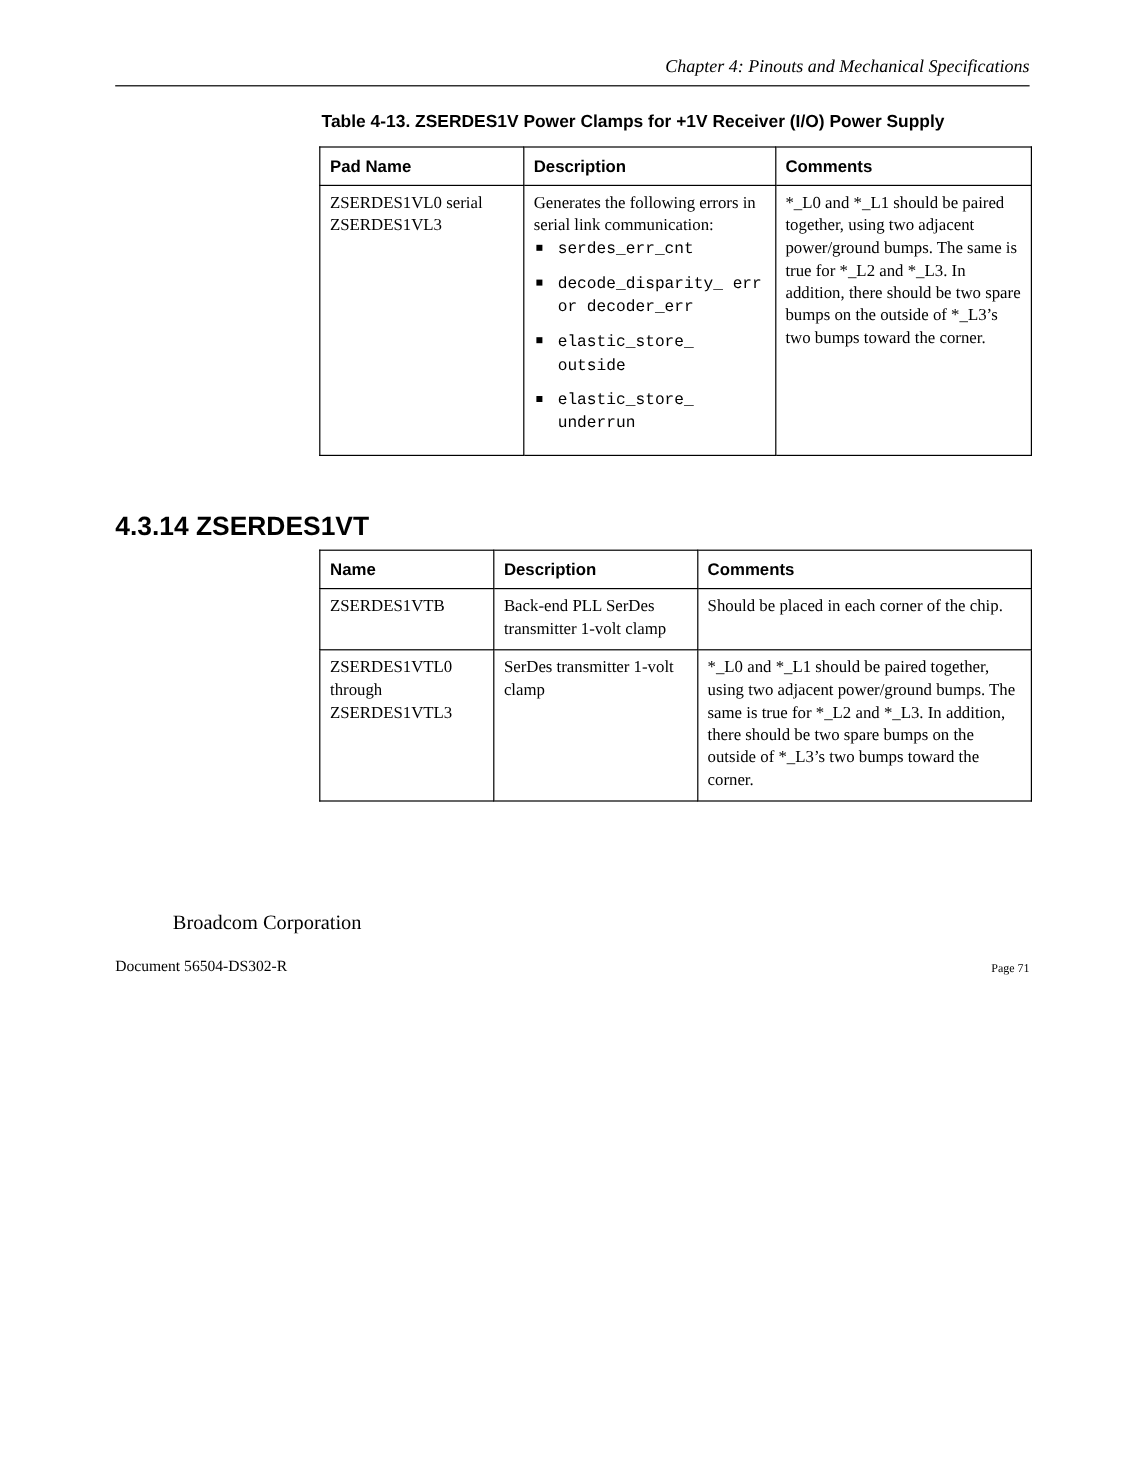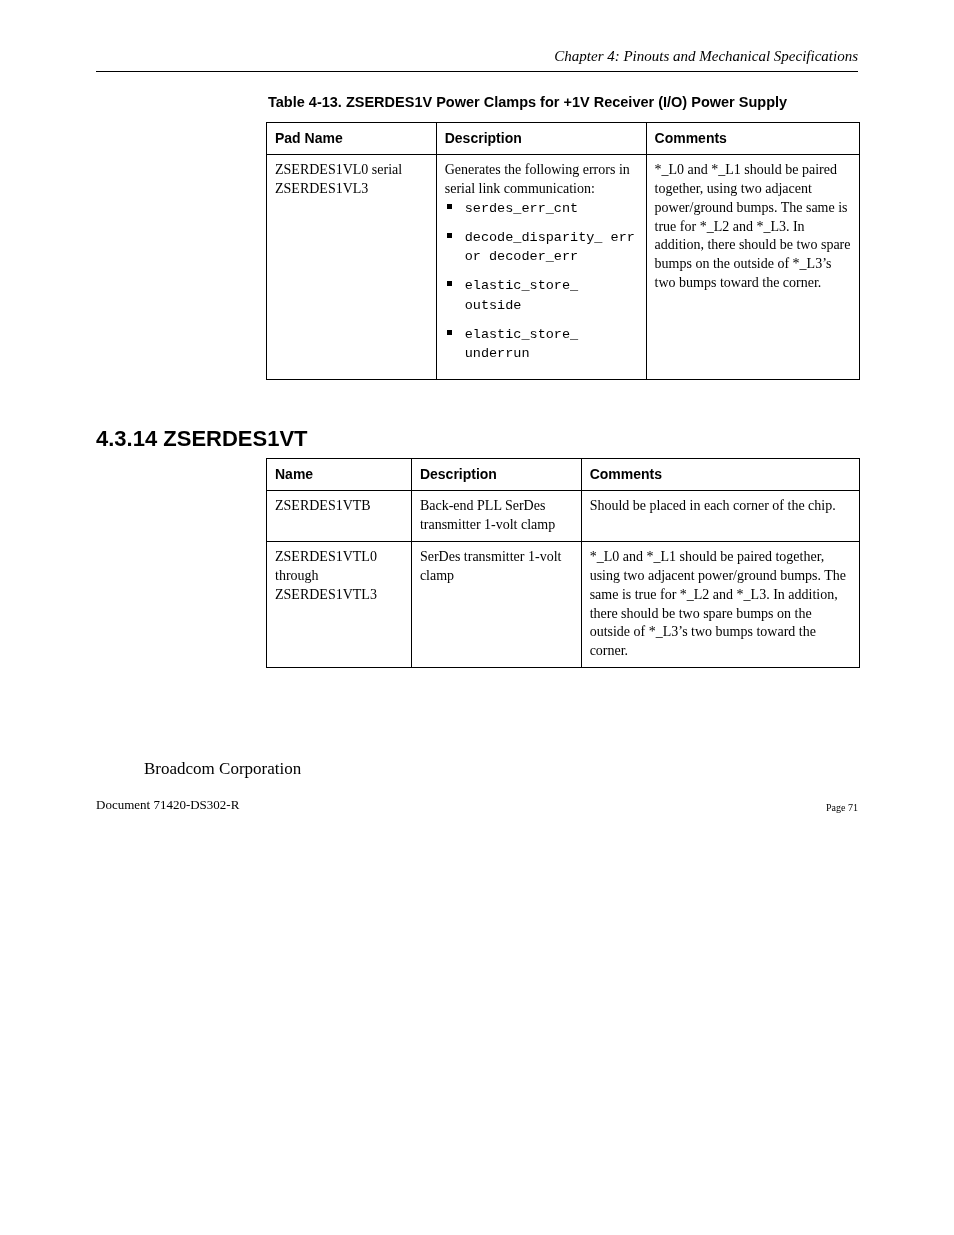--- a/index.html
+++ b/index.html
@@ -190,16 +190,16 @@
           <td>ZSERDES1VTL0 through ZSERDES1VTL3</td>
           <td>SerDes transmitter 1-volt clamp</td>
           <td>*_L0 and *_L1 should be paired together, using two adjacent power/ground bumps. The same is true for *_L2 and *_L3. In addition, there should be two spare bumps on the outside of *_L3’s two bumps toward the corner.</td>
         </tr>
       </tbody>
     </table>
 
   </div>
 
   <div class="footer-line1">Broadcom Corporation</div>
-  <div class="footer-line2">Document   71420-DS302-R</div>
+  <div class="footer-line2">Document   56504-DS302-R</div>
   <div class="footer-page">Page   71</div>
 
 </div>
 
 </body></html>

